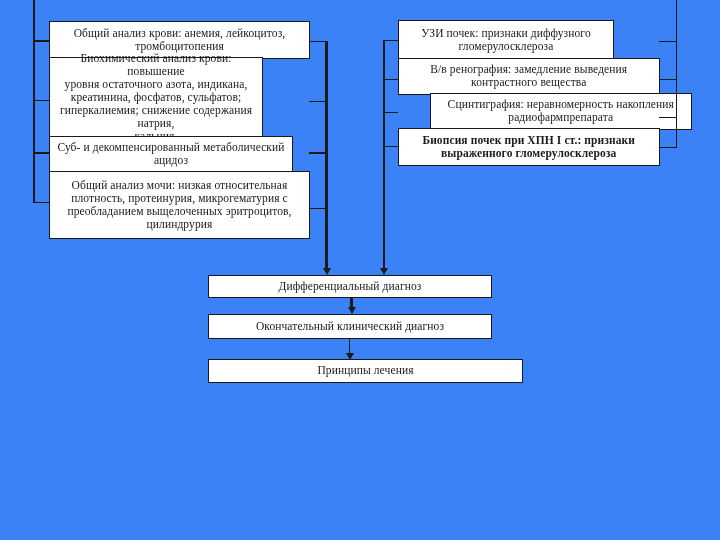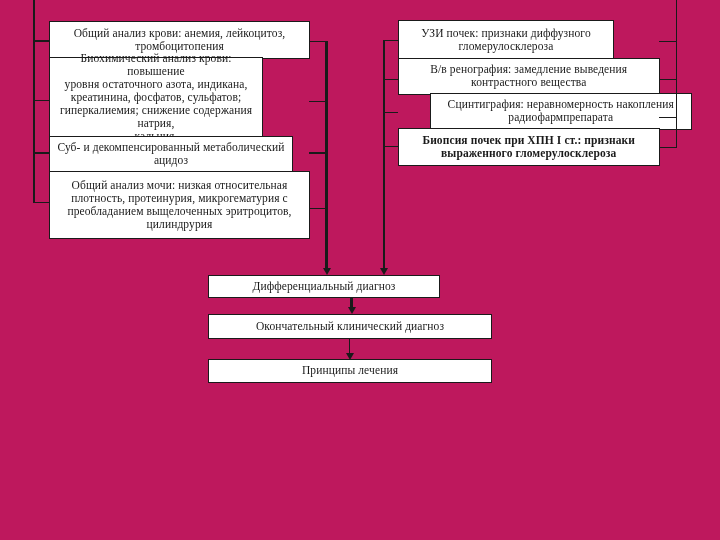--- a/index.html
+++ b/index.html
@@ -4,21 +4,21 @@
 <style>
   html, body {
     margin: 0;
     padding: 0;
     background: #ffffff;
   }
   .canvas {
     position: relative;
     width: 720px;
     height: 540px;
-    background: #be185d;
+    background: #3b82f6;
     overflow: hidden;
     font-family: "Liberation Serif", "DejaVu Serif", serif;
     color: #1a1a1a;
   }
   .box {
     position: absolute;
     box-sizing: border-box;
     border: 1.6px solid #1a1a1a;
     background: #ffffff;
     display: flex;
@@ -120,31 +120,31 @@
     <span class="txt">Биопсия почек при ХПН I ст.: признаки
 выраженного гломерулосклероза</span>
   </div>
 
   <div class="v" style="left:675.5px; top:0; height:148px;"></div>
   <div class="h" style="left:659px; top:40.5px; width:18px;"></div>
   <div class="h" style="left:659px; top:78.5px; width:18px;"></div>
   <div class="h" style="left:659px; top:116.5px; width:18px;"></div>
   <div class="h" style="left:659px; top:146.5px; width:18px;"></div>
 
-  <div class="box" style="left:208px; top:275px; width:232px; height:23px;">
+  <div class="box" style="left:208px; top:275px; width:284px; height:23px;">
     <span class="txt">Дифференциальный диагноз</span>
   </div>
 
   <div class="v thick" style="left:350px; top:297px; height:11px;"></div>
   <div class="ah" style="left:347.5px; top:307px;"></div>
 
   <div class="box" style="left:208px; top:314px; width:284px; height:24.5px;">
     <span class="txt">Окончательный клинический диагноз</span>
   </div>
 
   <div class="v" style="left:348.5px; top:338px; height:16px;"></div>
   <div class="ah" style="left:345.5px; top:353px;"></div>
 
-  <div class="box" style="left:208px; top:359px; width:284px; height:23.5px;">
+  <div class="box" style="left:208px; top:359px; width:315px; height:23.5px;">
     <span class="txt">Принципы лечения</span>
   </div>
 
 </div>
 
 </body></html>

